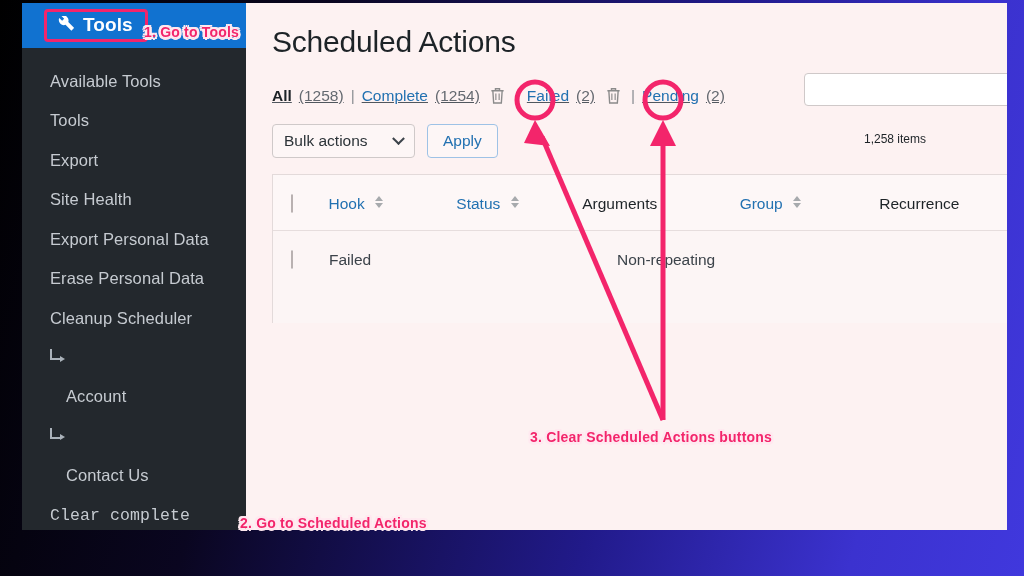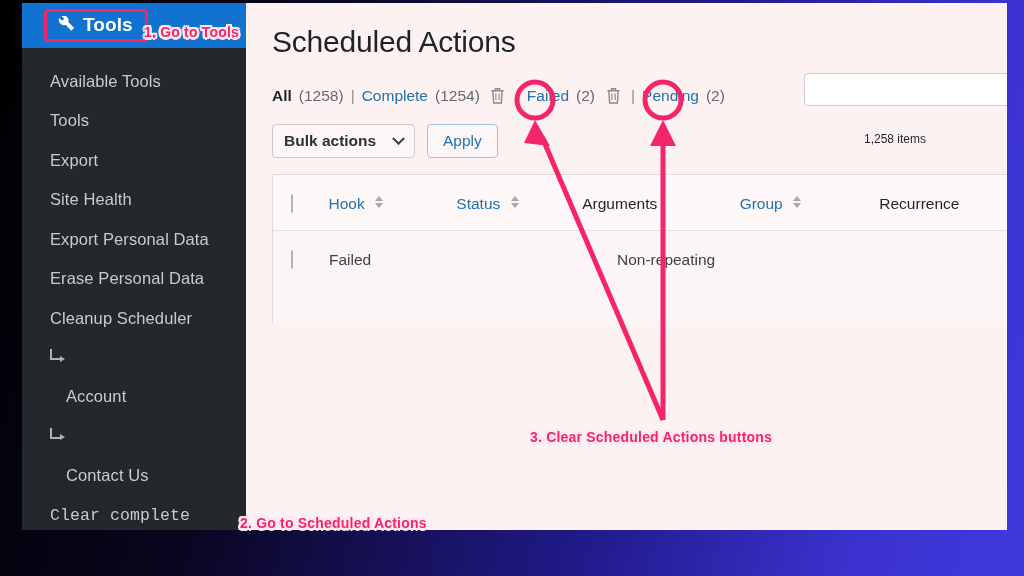--- a/index.html
+++ b/index.html
@@ -123,20 +123,21 @@
 
   
   #filter-row {
     display: flex;
     align-items: center;
     gap: 7px;
     margin-top: 26px;
     font-size: 15.5px;
     color: #50575e;
     position: relative;
+    text-decoration: underline;
   }
   .filter-link { color: #2271b1; }
   .filter-link.current { color: #1d2327; font-weight: 700; }
   .filter-count { color: #646970; }
   .filter-sep { color: #8c8f94; }
 
   .trash-btn {
     width: 22px;
     height: 22px;
     display: inline-flex;
@@ -169,21 +170,20 @@
     justify-content: space-between;
     gap: 10px;
     width: 143px;
     height: 34px;
     padding: 0 11px;
     background: #fdf6f6;
     border: 1px solid #cfc9c9;
     border-radius: 4px;
     font-size: 15.5px;
     color: #2c3338;
-    font-weight: bold;
   }
   .chev {
     width: 9px; height: 9px;
     border-right: 2px solid #3c434a;
     border-bottom: 2px solid #3c434a;
     transform: rotate(45deg) translate(-2px,-2px);
   }
 
   #apply-btn {
     margin-left: 12px;

